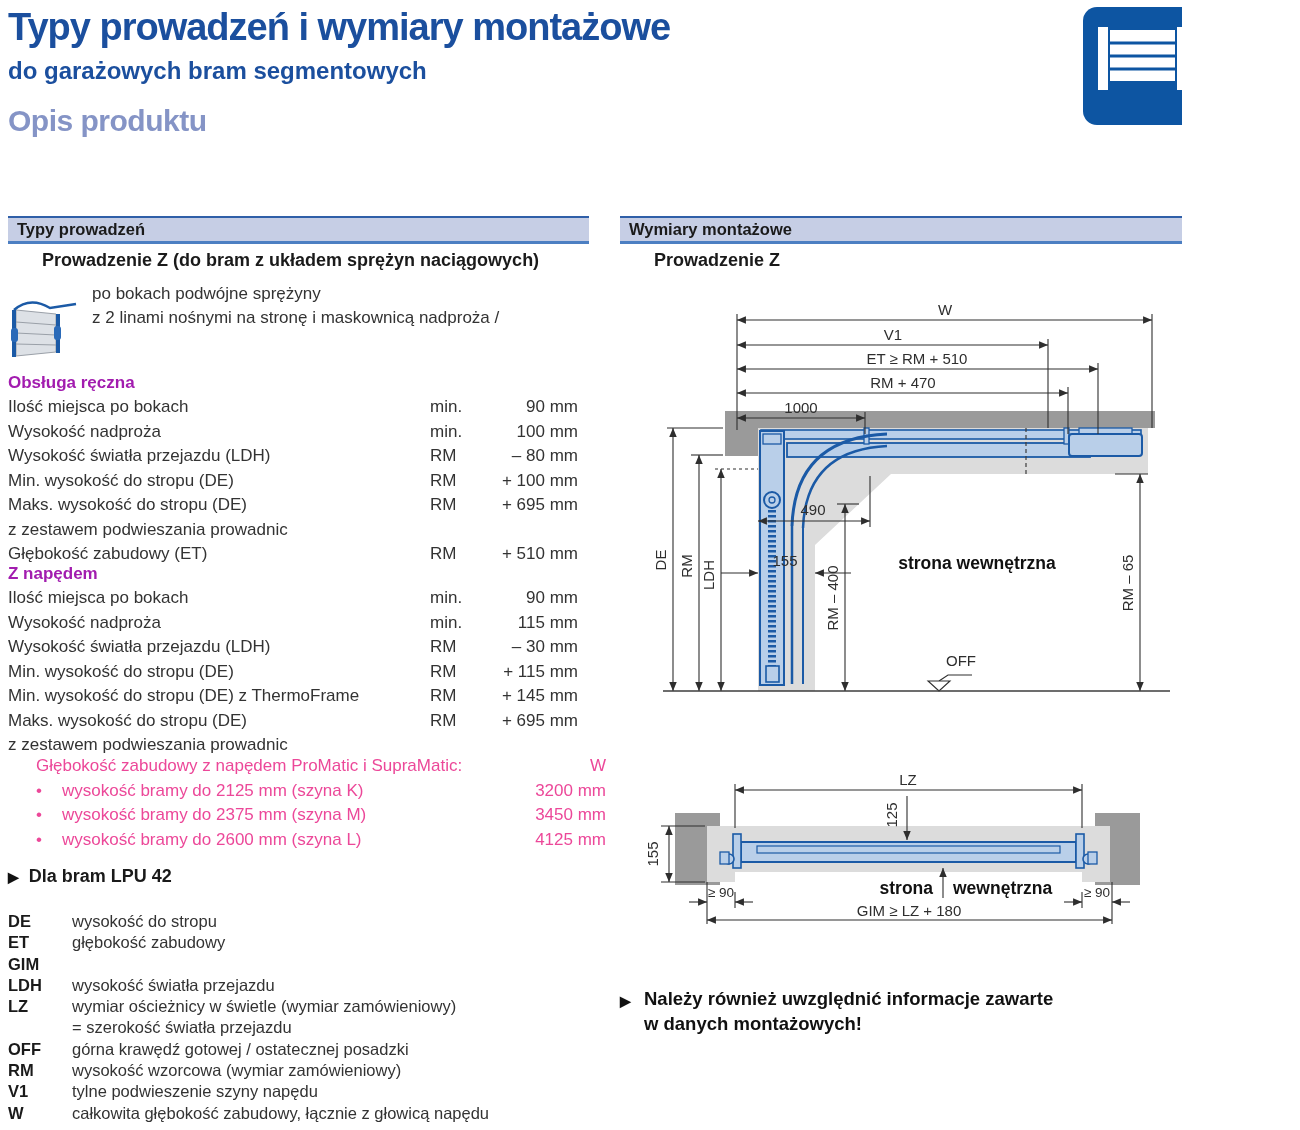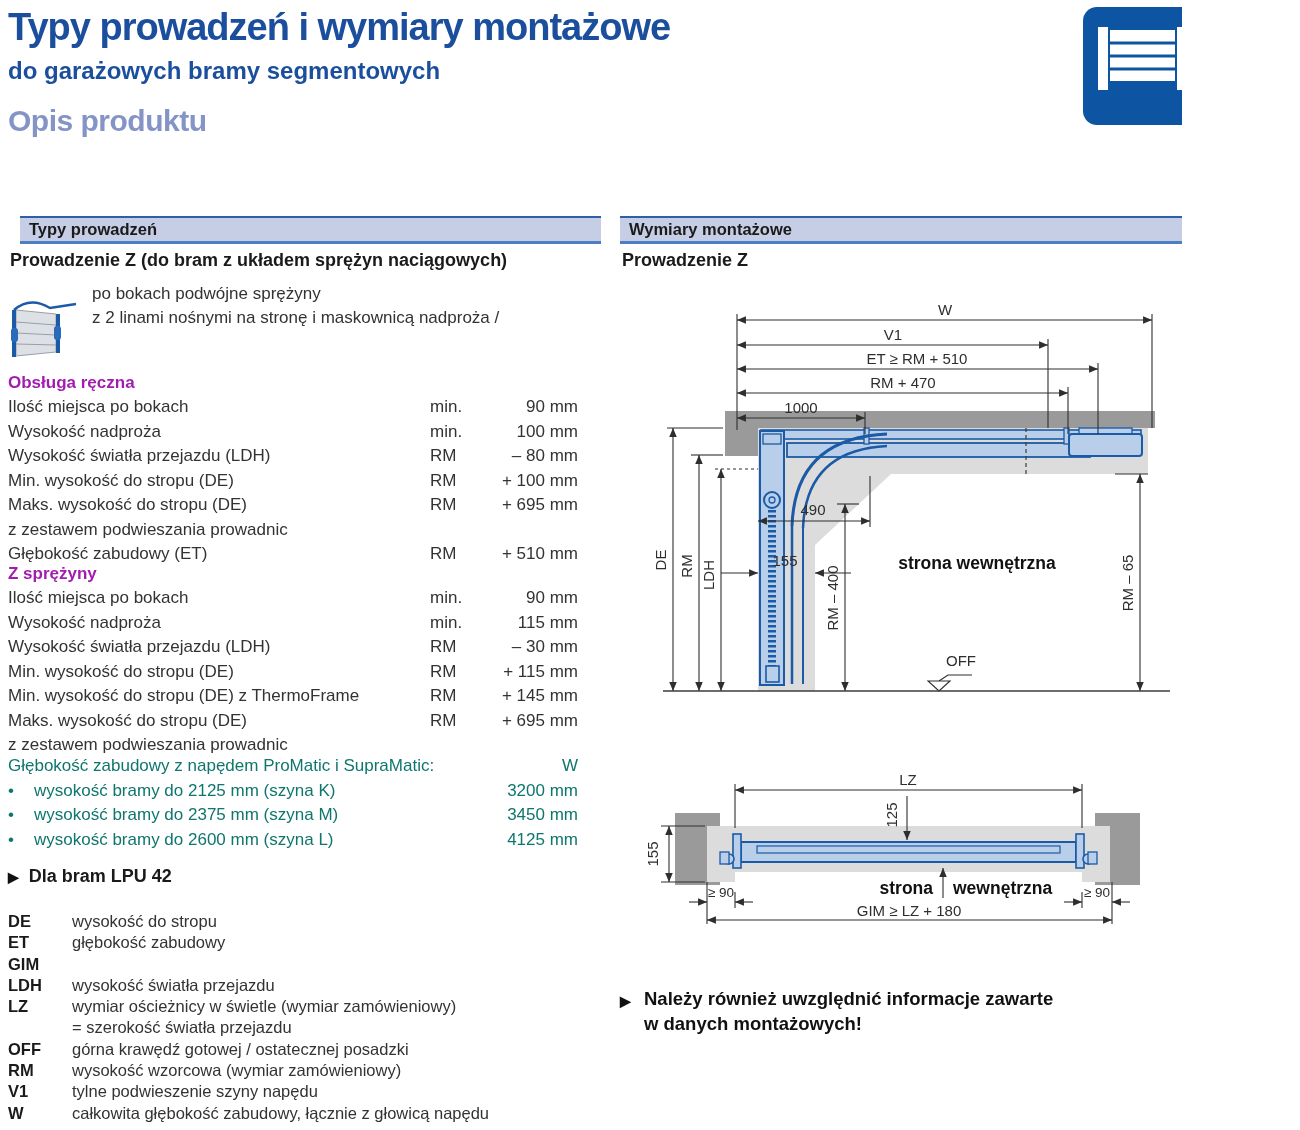--- a/index.html
+++ b/index.html
@@ -4,32 +4,32 @@
 <style>
   html,body{margin:0;padding:0;background:#fff;}
   .page{position:relative;width:1182px;height:1130px;background:#fff;overflow:hidden;
         font-family:"Liberation Sans",sans-serif;color:#2b2b2b;}
   .abs{position:absolute;}
   .h1{left:8px;top:6px;font-size:38px;font-weight:bold;color:#1b4f9e;letter-spacing:-1px;}
   .h2{left:8px;top:57px;font-size:24px;font-weight:bold;color:#1b4f9e;}
   .h3{left:8px;top:104px;font-size:30px;font-weight:bold;color:#8594c6;letter-spacing:-0.5px;}
   .bar{height:21px;background:#c6cee5;border-top:2px solid #2f5fa8;border-bottom:3px solid #4c7fc2;
        font-size:16.5px;font-weight:bold;color:#1a1a1a;padding:2px 0 0 9px;}
-  .bar1{left:20px;top:216px;width:572px;}
+  .bar1{left:8px;top:216px;width:572px;}
   .bar2{left:620px;top:216px;width:582px;}
-  .subhead{font-size:18px;font-weight:bold;color:#1a1a1a;}
+  .subhead{font-size:18px;font-weight:bold;color:#1a1a1a;margin-left:32px;}
   .sh1{left:10px;top:250px;}
   .sh2{left:622px;top:250px;}
   .intro{left:92px;top:282px;font-size:17px;line-height:24px;color:#333;}
   .sectitle{font-size:17px;font-weight:bold;color:#a21caf;}
   .spec{width:570px;font-size:17px;color:#333;}
   .srow{display:grid;grid-template-columns:1fr 54px 94px;height:24.5px;align-items:baseline;}
   .sref{text-align:left;}
   .sval{text-align:right;}
-  .depth{width:570px;font-size:17px;color:#0f766e;}
+  .depth{width:570px;font-size:17px;color:#ec4899;margin-left:28px;}
   .drow{display:grid;grid-template-columns:1fr 96px;height:24.6px;align-items:baseline;}
   .brow{display:grid;grid-template-columns:26px 1fr 96px;height:24.6px;align-items:baseline;}
   .bullet{font-size:17px;}
   .lpu{left:8px;top:866px;font-size:18px;font-weight:bold;color:#1a1a1a;display:flex;gap:10px;align-items:baseline;}
   .tri{font-size:14px;color:#111;}
   .legend{left:8px;top:911px;width:580px;font-size:16.5px;line-height:21.3px;color:#333;}
   .lrow{display:grid;grid-template-columns:64px 1fr;}
   .labbr{font-weight:bold;color:#1a1a1a;}
   .note{left:620px;top:986px;display:grid;grid-template-columns:24px 1fr;font-size:18.5px;
         font-weight:bold;color:#111;line-height:25px;}
@@ -38,21 +38,21 @@
          transform-origin:0 0;text-align:center;color:#fff;font-size:15px;font-weight:bold;line-height:19px;white-space:nowrap;}
   svg text{font-family:"Liberation Sans",sans-serif;fill:#2e2e2e;font-size:15px;}
   svg text.bold{font-weight:bold;fill:#111;font-size:17.5px;}
 </style>
 </head>
 <body>
 
 <div class="page">
 
   <div class="abs h1">Typy prowadzeń i wymiary montażowe</div>
-  <div class="abs h2">do garażowych bramy segmentowych</div>
+  <div class="abs h2">do garażowych bram segmentowych</div>
   <div class="abs h3">Opis produktu</div>
 
   <svg class="abs" style="left:1083px;top:7px;" width="119" height="118" viewBox="0 0 119 118">
     <rect x="0" y="0" width="119" height="118" rx="14" fill="#0d55a2"></rect>
     <rect x="15" y="20" width="10" height="63" fill="#fff"></rect>
     <rect x="94" y="20" width="10" height="63" fill="#fff"></rect>
     <rect x="27" y="23" width="65" height="51" fill="#fff"></rect>
     <line x1="27" y1="36" x2="92" y2="36" stroke="#0d55a2" stroke-width="3"></line>
     <line x1="27" y1="49" x2="92" y2="49" stroke="#0d55a2" stroke-width="3"></line>
     <line x1="27" y1="62" x2="92" y2="62" stroke="#0d55a2" stroke-width="3"></line>
@@ -116,21 +116,21 @@
         <span class="sref"></span>
         <span class="sval"></span>
       </div>
     <div class="srow">
         <span>Głębokość zabudowy (ET)</span>
         <span class="sref">RM</span>
         <span class="sval">+ 510 mm</span>
       </div>
   </div>
 
-  <div class="abs sectitle" style="left:8px;top:564px;">Z sprężyny</div>
+  <div class="abs sectitle" style="left:8px;top:564px;">Z napędem</div>
   <div class="abs spec" style="left:8px;top:588px;">
     <div class="srow">
         <span>Ilość miejsca po bokach</span>
         <span class="sref">min.</span>
         <span class="sval">90 mm</span>
       </div>
     <div class="srow">
         <span>Wysokość nadproża</span>
         <span class="sref">min.</span>
         <span class="sval">115 mm</span>

